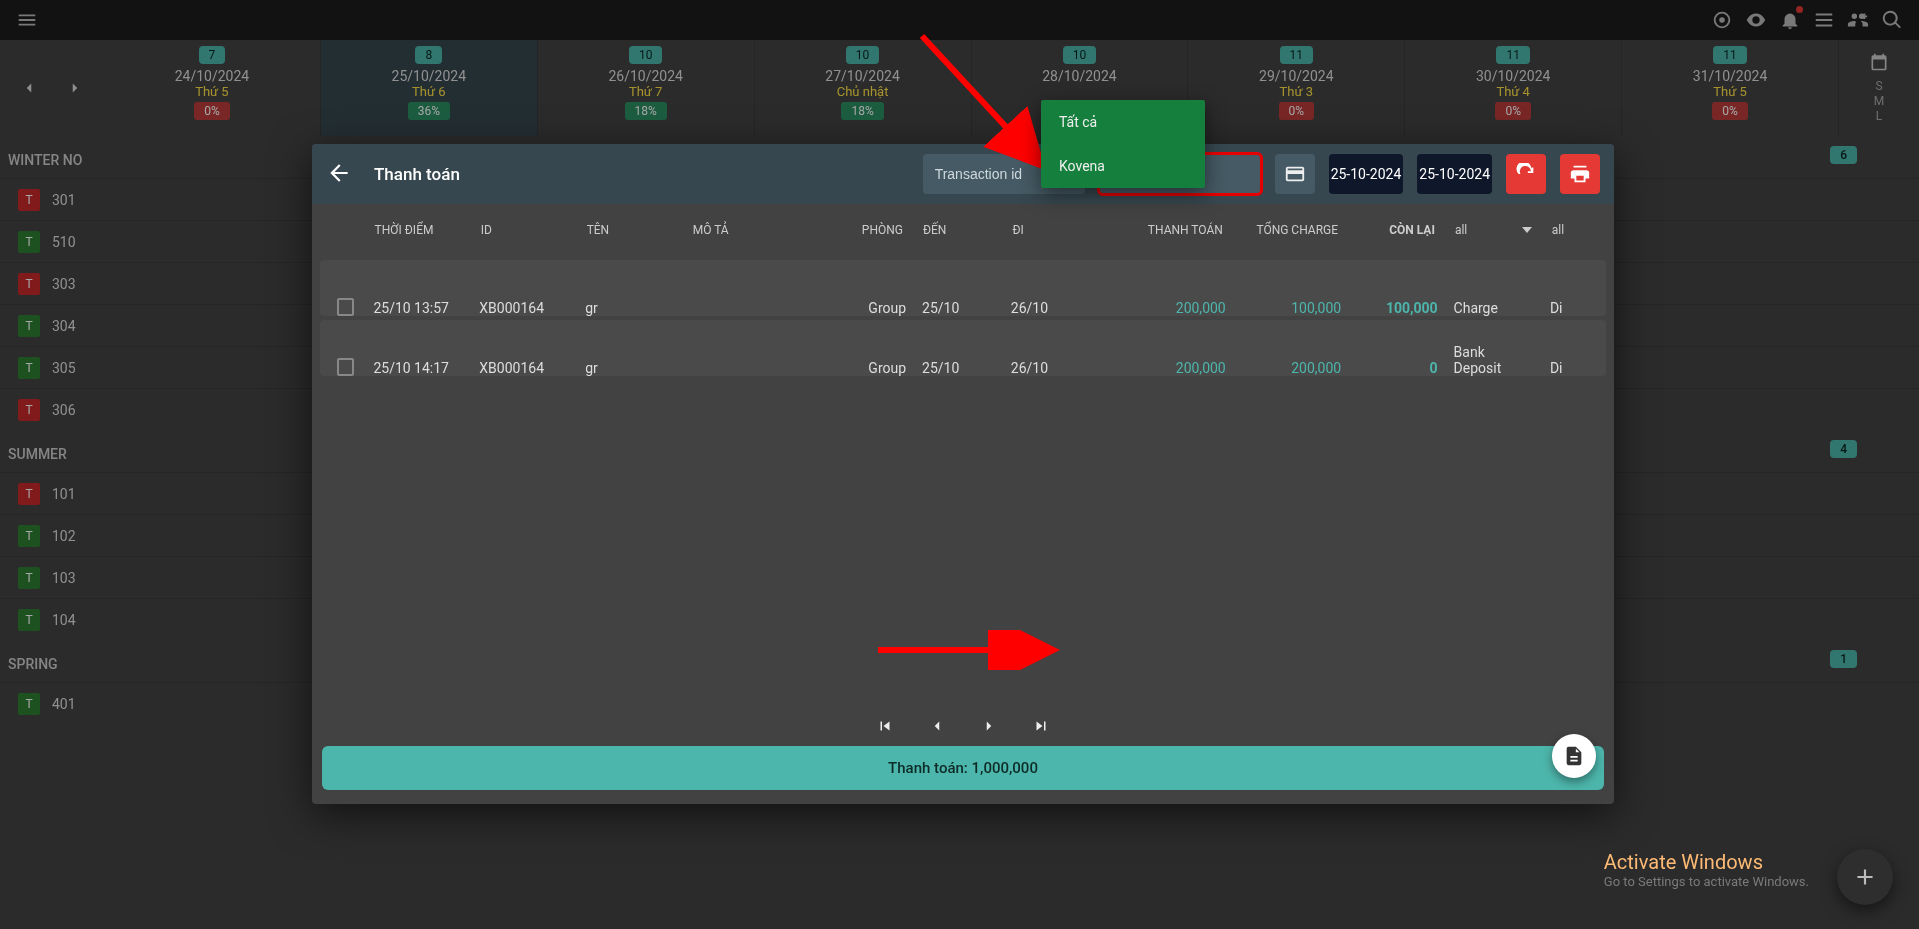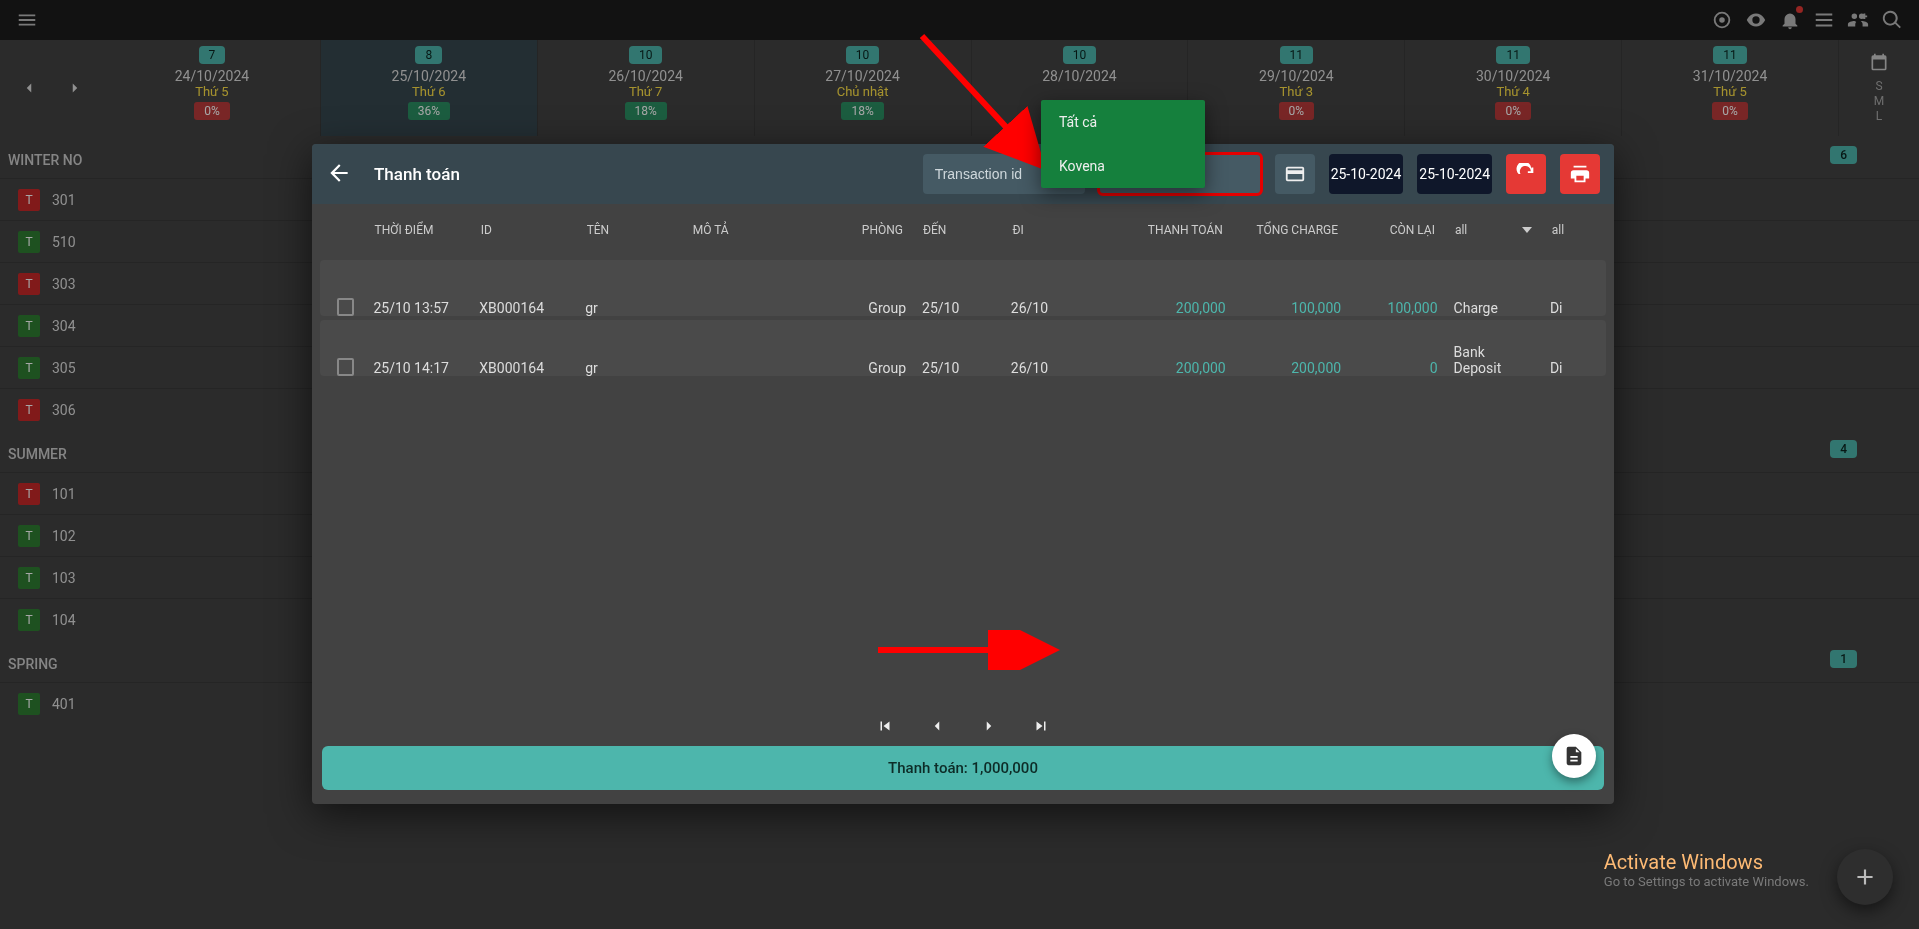--- a/index.html
+++ b/index.html
@@ -66,21 +66,21 @@
   .col { padding: 0 8px; }
   .c-time { width: 110px; }
   .c-id   { width: 110px; }
   .c-name { width: 110px; }
   .c-desc { width: 140px; }
   .c-room { width: 100px; text-align: right; }
   .c-in   { width: 92px; text-align: left; }
   .c-out  { width: 120px; text-align: left; }
   .c-pay  { width: 120px; text-align: right; }
   .c-charge{ width: 120px; text-align: right; }
-  .c-rest { width: 100px; text-align: right; }
+  .c-rest { width: 100px; text-align: right; font-weight: bold; }
   .c-all1 { width: 100px; display: flex; align-items: center; justify-content: space-between; }
   .c-all2 { width: 60px; }
   .sel-down { width: 0; height: 0; border-left: 5px solid transparent; border-right: 5px solid transparent; border-top: 6px solid #ccc; }
   
   
   .tbl-row { height: 56px; background: #4a4a4a; margin: 4px 8px; border-radius: 4px; display: flex; align-items: flex-end; padding: 0 6px; font-size: 14px; color: #ddd; }
   .chkbox { width: 18px; height: 18px; border: 2px solid #888; border-radius: 2px; margin: 0 11px; cursor: pointer; }
   .num-teal { color: #4db6ac; }
   
   

